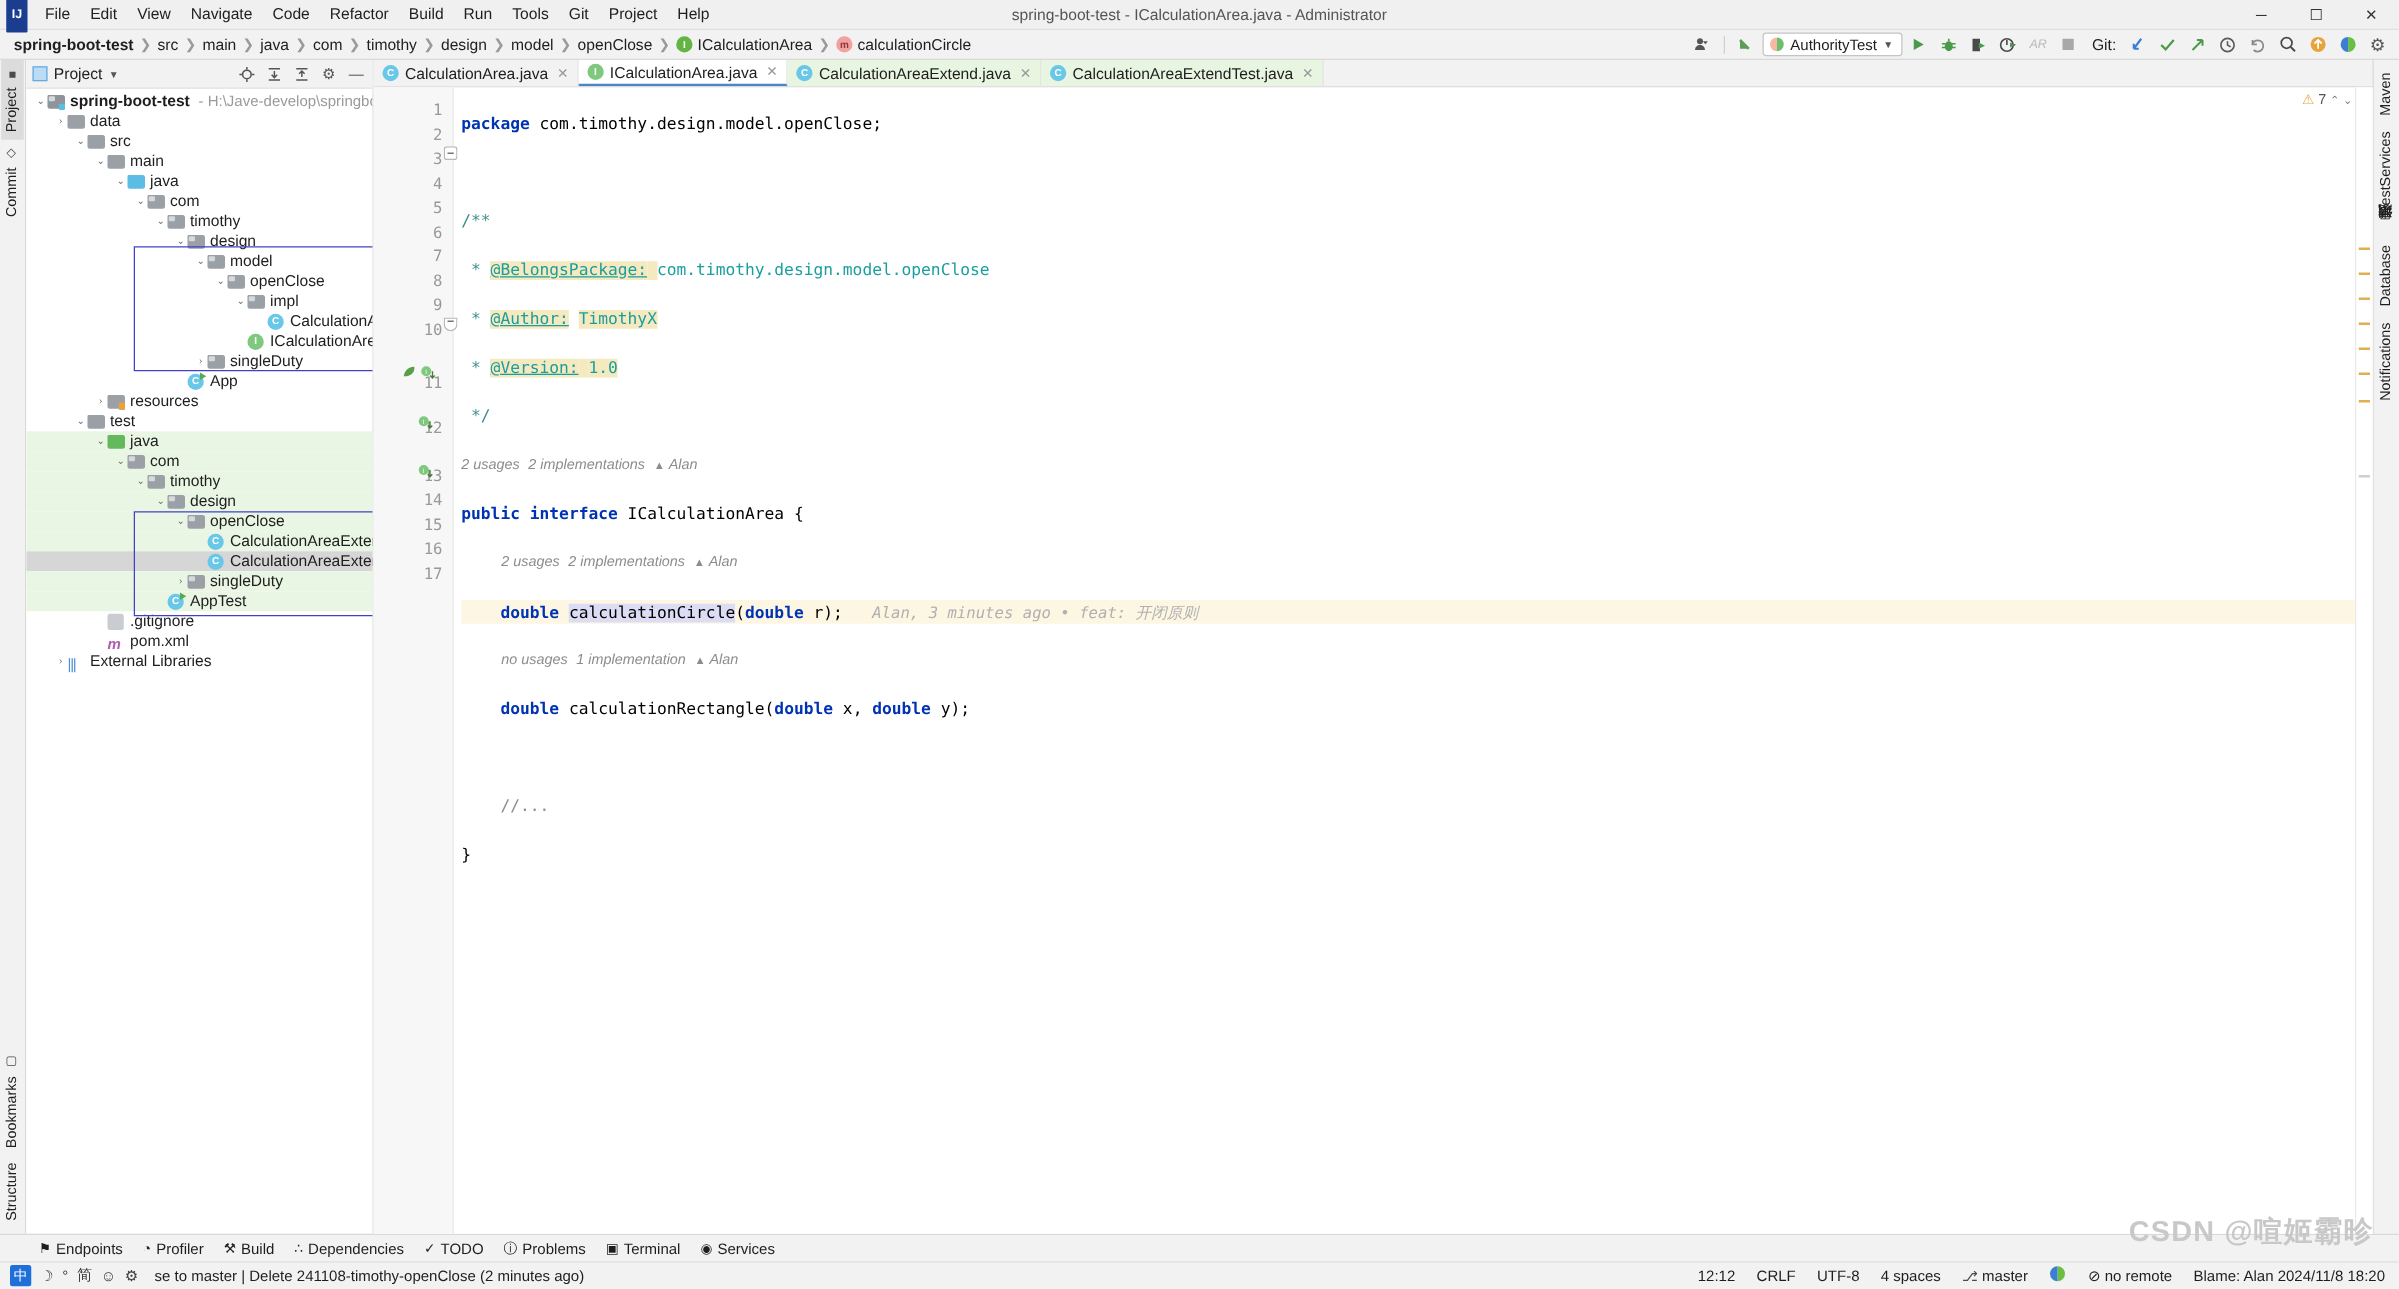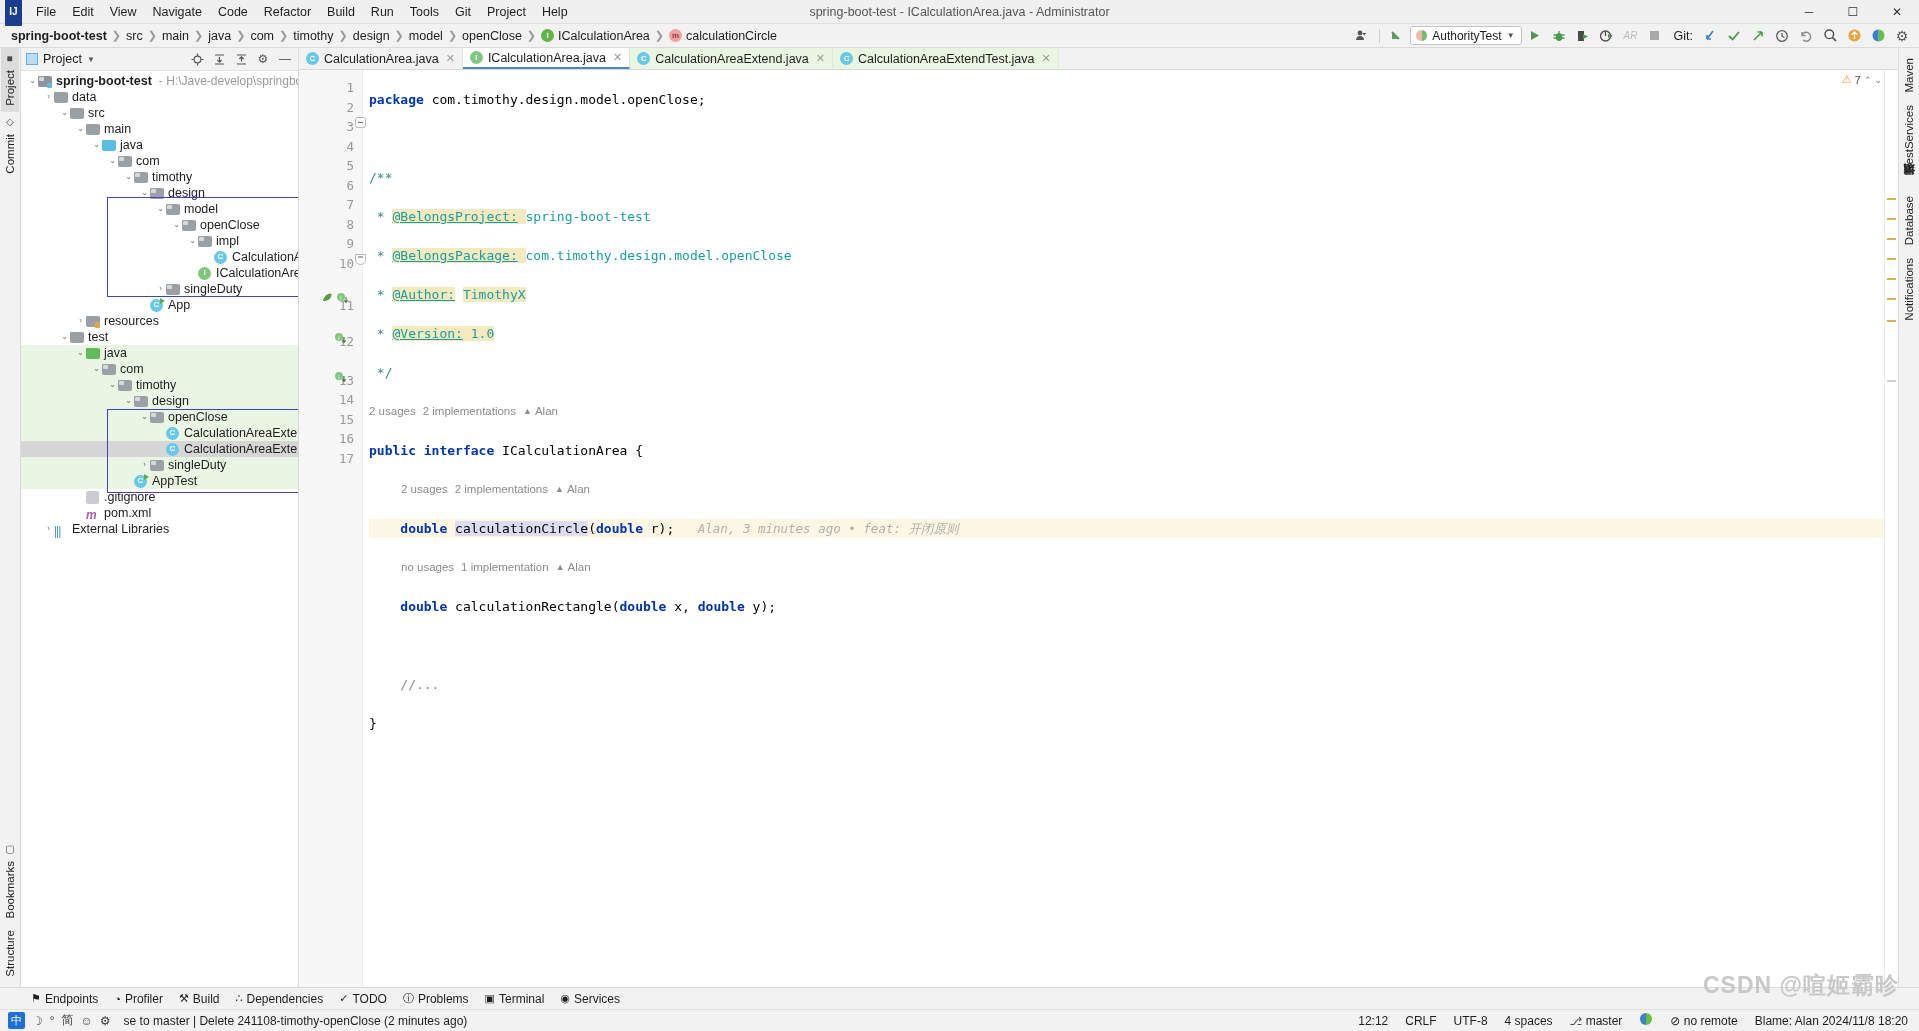--- a/index.html
+++ b/index.html
@@ -16,21 +16,21 @@
   
   .titlebar {
     height:24px; background:#f0f0f0; display:flex; align-items:center;
     border-bottom:1px solid #e0e0e0; position:relative; flex:0 0 24px;
   }
   .ij-logo {
     width:17px; height:29px; margin:0 6px 0 5px; background:#1a3d8f;
     color:#fff; font-size:10px; font-weight:bold; display:flex;
     align-items:center; justify-content:center; border-radius:1px;
   }
-  .menu { display:flex; align-items:center; height:100%; }
+  .menu { display:flex; align-items:flex-start; height:100%; }
   .menu-item {
     padding:3px 8px; font-size:12.5px; color:#1e1e1e; line-height:16px; cursor:default;
   }
   .win-title {
     position:absolute; left:0; right:0; text-align:center;
     font-size:12.5px; color:#555; pointer-events:none;
   }
   .win-ctrls { margin-left:auto; display:flex; height:100%; z-index:2; }
   .win-btn {
     width:44px; height:24px; display:flex; align-items:center;
@@ -193,21 +193,21 @@
   .code-wrap { flex:1 1 auto; position:relative; overflow:hidden; min-width:0; }
   .code {
     font-family:"DejaVu Sans Mono", monospace; font-size:13px; line-height:19.5px;
     color:#000; white-space:pre; padding-left:6px;
   }
   .ln { position:absolute; right:8px; color:#999; font-size:12.5px; line-height:19.5px;
         font-family:"DejaVu Sans Mono", monospace; }
   .gmark { position:absolute; display:flex; gap:2px; align-items:center; }
   .line { height:19.5px; display:block; position:relative; }
   .hintline { height:19.5px; font-family:"Liberation Sans",sans-serif; font-size:11.5px;
-              color:#8c8c8c; display:flex; align-items:center; gap:7px; white-space:pre;}
+              color:#8c8c8c; display:flex; align-items:center; gap:7px; white-space:pre;font-style:italic;}
   .hint-usages { color:#8c8c8c; }
   .hint-author { display:flex; align-items:center; gap:3px; }
   .person-ico { font-size:9px; color:#8c8c8c; }
   .kw   { color:#0033b3; font-weight:bold; }
   .cmt  { color:#8c8c8c; }
   .doc  { color:#3a8c8c; }
   .tag  { color:#1a9e9e; text-decoration:underline; background:#f5e9c0; }
   .tagval { color:#1a9e9e; }
   .ann-bg { background:#f5e9c0; }
   .blame { color:#b0b0b0; font-style:italic; font-size:12.5px; }
@@ -764,21 +764,20 @@
           </span>
 
           <div style="position:absolute; top:291px; left:0; right:0; height:19.5px; background:#fdf6e3; z-index:-1;"></div>
         </div>
 
         <div class="code-wrap">
           <div class="code">
 <div class="line"><span class="kw">package</span> <span>com.timothy.design.model.openClose;</span></div>
 <div class="line"></div>
 <div class="line"><span class="doc">/**</span></div>
-<div class="line"><span class="doc"> * </span><span class="tag">@BelongsProject:</span><span class="ann-bg"> </span><span class="tagval">spring-boot-test</span></div>
 <div class="line"><span class="doc"> * </span><span class="tag">@BelongsPackage:</span><span class="ann-bg"> </span><span class="tagval">com.timothy.design.model.openClose</span></div>
 <div class="line"><span class="doc"> * </span><span class="tag">@Author:</span><span> </span><span class="tagval ann-bg">TimothyX</span></div>
 <div class="line"><span class="doc"> * </span><span class="tag">@Version:</span><span class="ann-bg"> </span><span class="tagval ann-bg">1.0</span></div>
 <div class="line"><span class="doc"> */</span></div>
 <div class="hintline"><span class="hint-usages">2 usages</span><span class="hint-usages">2 implementations</span><span class="hint-author"><span class="person-ico">▲</span><span>Alan</span></span></div>
 <div class="line"><span class="kw">public</span> <span class="kw">interface</span> <span>ICalculationArea</span> <span>{</span></div>
 <div class="hintline" style="padding-left:32px"><span class="hint-usages">2 usages</span><span class="hint-usages">2 implementations</span><span class="hint-author"><span class="person-ico">▲</span><span>Alan</span></span></div>
 <div class="line hlline">    <span class="kw">double</span> <span class="sel-ident">calculationCircle</span><span>(</span><span class="kw">double</span><span> r);</span>   <span class="blame">Alan, 3 minutes ago • feat: 开闭原则</span></div>
 <div class="hintline" style="padding-left:32px"><span class="hint-usages">no usages</span><span class="hint-usages">1 implementation</span><span class="hint-author"><span class="person-ico">▲</span><span>Alan</span></span></div>
 <div class="line">    <span class="kw">double</span> <span>calculationRectangle(</span><span class="kw">double</span><span> x, </span><span class="kw">double</span><span> y);</span></div>

